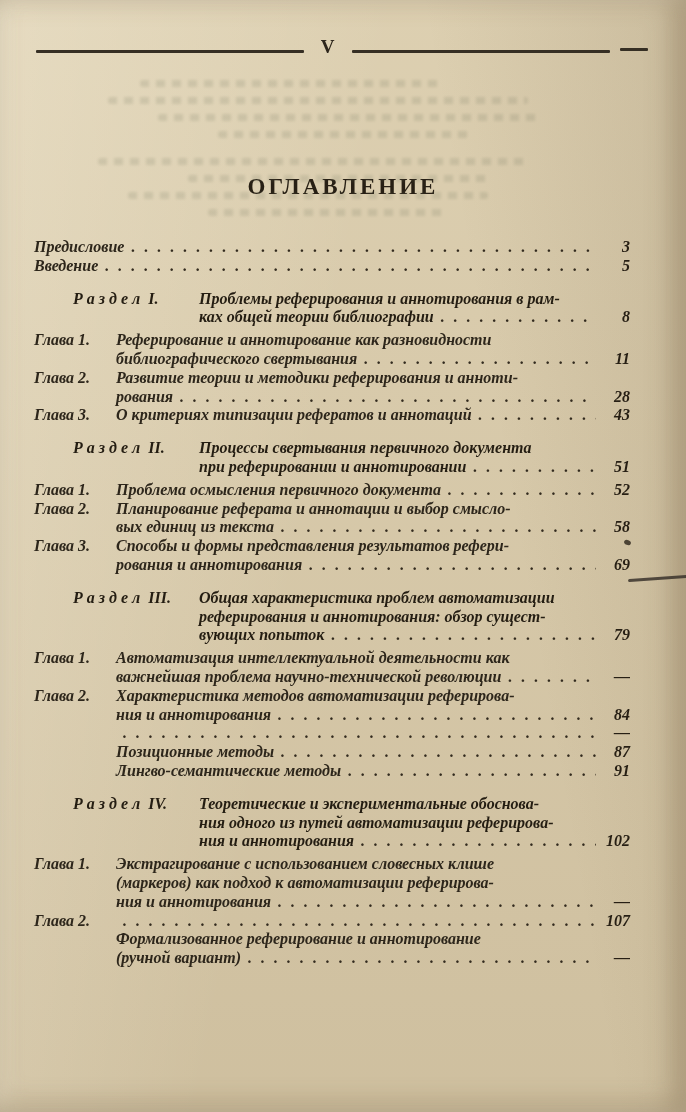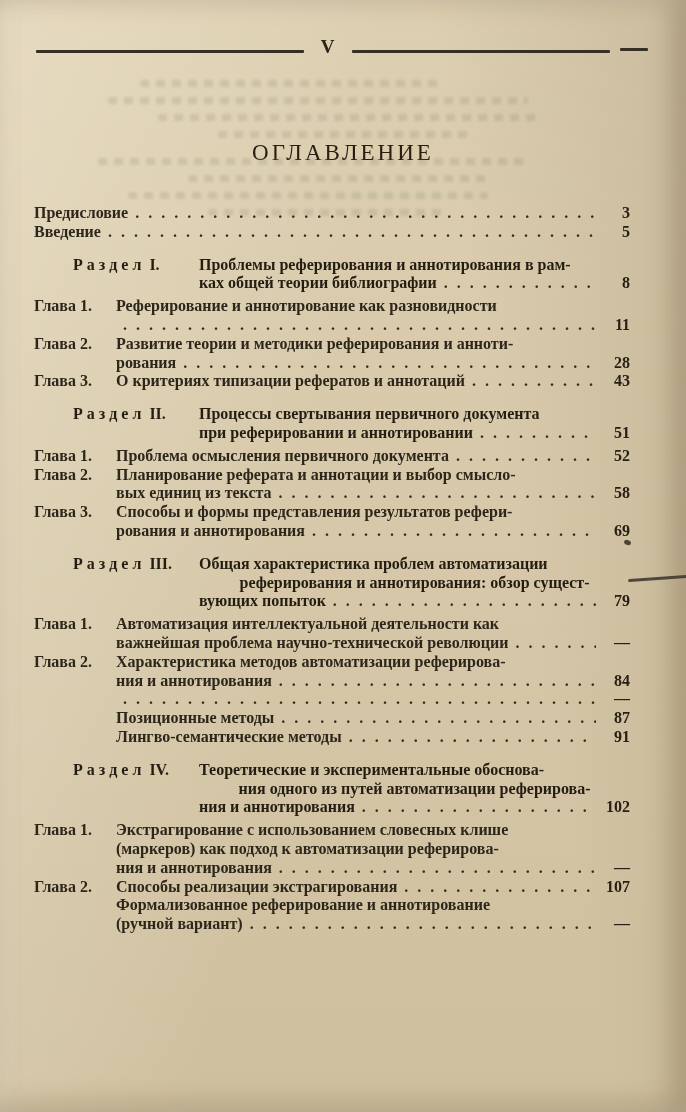--- a/index.html
+++ b/index.html
@@ -33,34 +33,34 @@
   .bleed-line:nth-child(1){width:300px;margin-left:44px;}
   .bleed-line:nth-child(2){width:420px;margin-left:12px;}
   .bleed-line:nth-child(3){width:380px;margin-left:62px;}
   .bleed-line:nth-child(4){width:250px;margin-left:122px;}
   .bleed-line:nth-child(5){width:430px;margin-left:2px;margin-top:20px;}
   .bleed-line:nth-child(6){width:300px;margin-left:92px;}
   .bleed-line:nth-child(7){width:360px;margin-left:32px;}
   .bleed-line:nth-child(8){width:240px;margin-left:112px;}
   
   .title{
-    margin:76px 0 0 0;text-align:center;
-    font-size:23px;font-weight:400;letter-spacing:3px;color:#271f14;
+    margin:110px 0 0 0;text-align:center;
+    font-size:23px;font-weight:700;letter-spacing:3px;color:#271f14;
   }
   
   .toc{margin:38px 56px 0 34px;font-size:16px;line-height:18.8px;font-weight:700;}
   .entry{margin:0;}
   .entry.gap{margin-top:14px;margin-left:39px;}
   .entry.section{color:#241d12;margin-bottom:4px;}
-  .tline{display:flex;align-items:baseline;}
+  .tline{display:flex;align-items:baseline;font-style:italic;}
   .label{flex:0 0 auto;white-space:pre;}
   .chapter .label{width:82px;}
   .section .label{width:126px;}
   .chapter .tline.cont{padding-left:82px;}
-  .section .tline.cont{padding-left:126px;justify-content:center;}
+  .section .tline.cont{padding-left:126px;}
   .sub .tline{padding-left:82px;}
   .txt{flex:0 0 auto;white-space:pre;}
   .leader{
     flex:1 1 20px;min-width:0;overflow:hidden;white-space:nowrap;
     letter-spacing:9px;padding-left:7px;color:#322a1e;
   }
   .pnum{flex:0 0 auto;min-width:34px;text-align:right;color:#271f14;}
   
   .ink-dot{position:absolute;top:540px;left:624px;width:7px;height:5px;border-radius:50%;
            background:#352d22;opacity:.85;transform:rotate(20deg);}
@@ -117,20 +117,21 @@
           <span class="leader">......................................................................</span>
           <span class="pnum">8</span>
         </div>
       </div>
       <div class="entry chapter">
         <div class="tline">
           <span class="label">Глава 1.</span>
           <span class="txt">Реферирование и аннотирование как разновидности</span>
         </div>
         <div class="tline cont">
+          <span class="txt">библиографического свертывания</span>
           <span class="leader">......................................................................</span>
           <span class="pnum">11</span>
         </div>
       </div>
       <div class="entry chapter">
         <div class="tline">
           <span class="label">Глава 2.</span>
           <span class="txt">Развитие теории и методики реферирования и анноти-</span>
         </div>
         <div class="tline cont">
@@ -268,21 +269,20 @@
         </div>
         <div class="tline cont">
           <span class="txt">ния и аннотирования</span>
           <span class="leader">......................................................................</span>
           <span class="pnum">—</span>
         </div>
       </div>
       <div class="entry chapter">
         <div class="tline">
           <span class="label">Глава 2.</span>
-          <span class="txt">Способы реализации экстрагирования</span>
           <span class="leader">......................................................................</span>
           <span class="pnum">107</span>
         </div>
       </div>
       <div class="entry sub">
         <div class="tline">
           <span class="txt">Формализованное реферирование и аннотирование</span>
         </div>
         <div class="tline cont">
           <span class="txt">(ручной вариант)</span>

